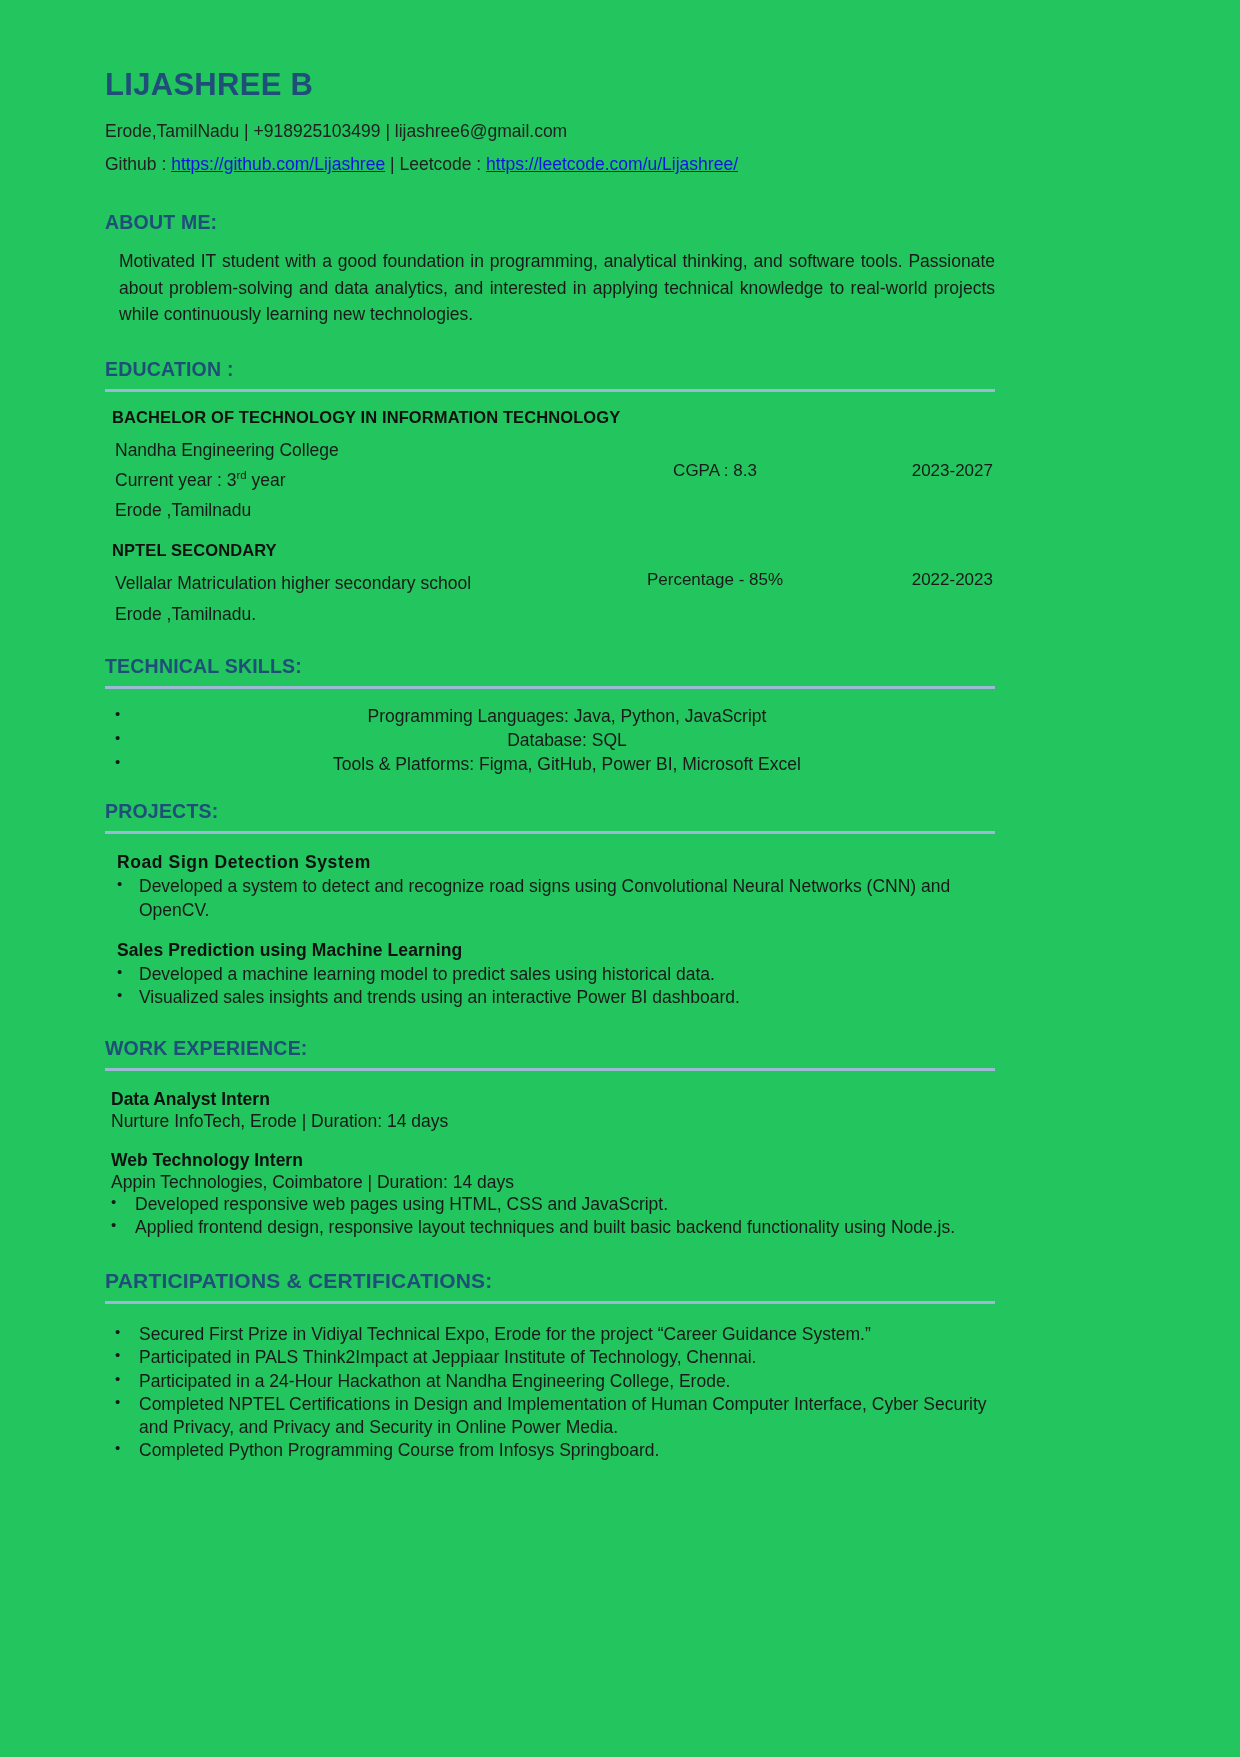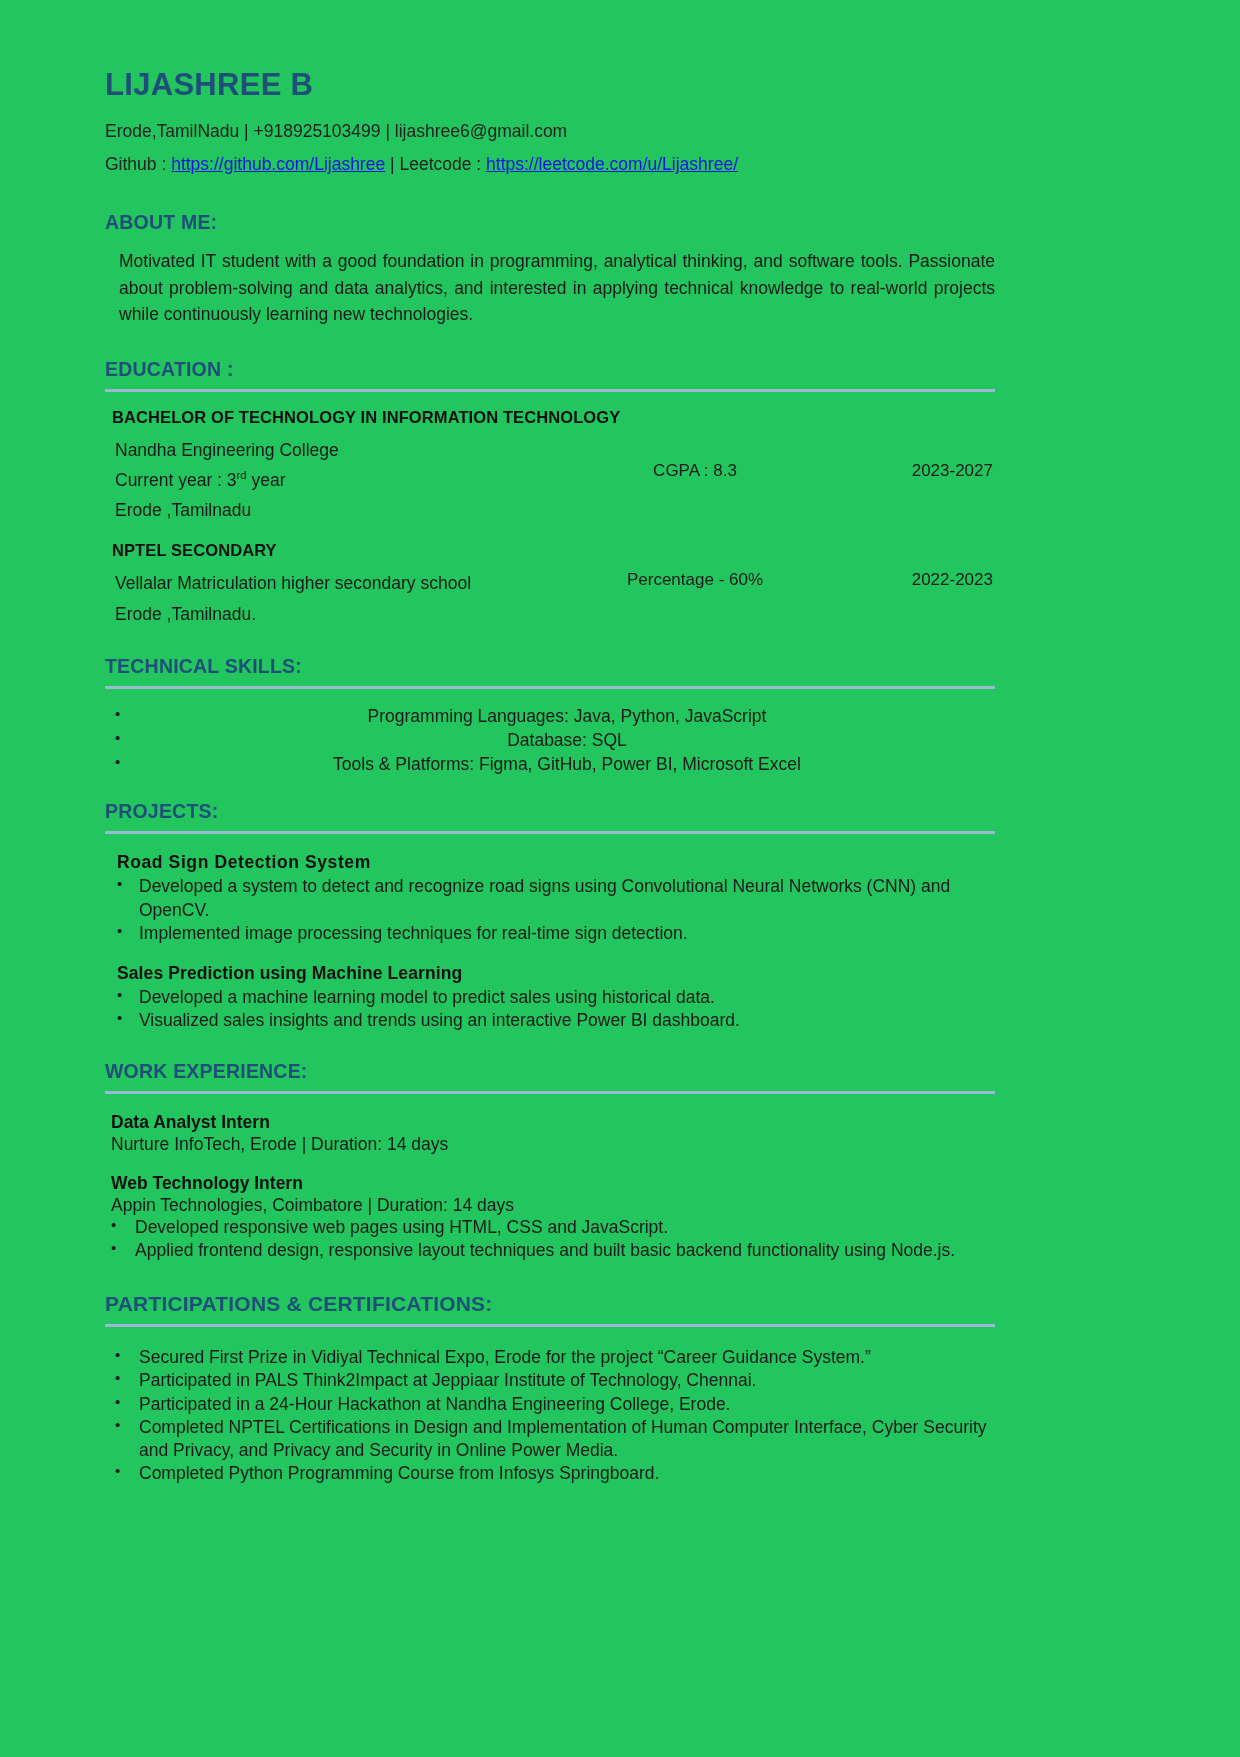--- a/index.html
+++ b/index.html
@@ -83,20 +83,21 @@
     font-size: 16.5px;
     font-weight: bold;
     color: #111;
     margin-left: 7px;
     letter-spacing: 0.1px;
   }
   .edu-row {
     display: flex;
     align-items: flex-start;
     margin-top: 8px;
+    gap: 20px;
   }
   .edu-left {
     width: 430px;
     font-size: 17.5px;
     line-height: 1.72;
     margin-left: 10px;
   }
   .edu-mid {
     width: 300px;
     font-size: 17px;
@@ -252,21 +253,21 @@
         </div>
       </div>
 
       <div class="edu-block">
         <div class="edu-degree">NPTEL SECONDARY</div>
         <div class="edu-row">
           <div class="edu-left">
             <div>Vellalar Matriculation higher secondary school</div>
             <div>Erode ,Tamilnadu.</div>
           </div>
-          <div class="edu-mid hs">Percentage -  60%</div>
+          <div class="edu-mid hs">Percentage -  85%</div>
           <div class="edu-right hs">2022-2023</div>
         </div>
       </div>
     </div>
 
     <div class="skills-wrap">
       <div class="sec-head">TECHNICAL SKILLS:</div>
       <div class="rule"></div>
       <ul class="bullets">
         <li>Programming Languages: Java, Python, JavaScript</li>
@@ -276,21 +277,20 @@
     </div>
 
     <div class="proj-wrap">
       <div class="sec-head">PROJECTS:</div>
       <div class="rule"></div>
 
       <div>
         <div class="proj-title">Road Sign Detection System</div>
         <ul class="proj-bullets">
           <li>Developed a system to detect and recognize road signs using Convolutional Neural Networks (CNN) and OpenCV.</li>
-          <li>Implemented image processing techniques for real-time sign detection.</li>
         </ul>
       </div>
 
       <div>
         <div class="proj-title tight">Sales Prediction using Machine Learning</div>
         <ul class="proj-bullets">
           <li>Developed a machine learning model to predict sales using historical data.</li>
           <li>Visualized sales insights and trends using an interactive Power BI dashboard.</li>
         </ul>
       </div>

